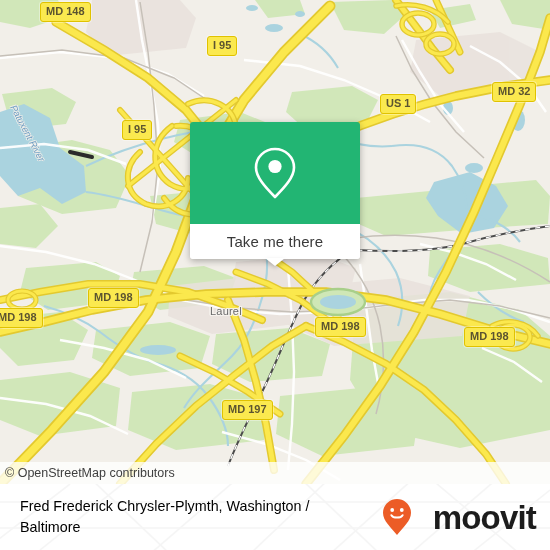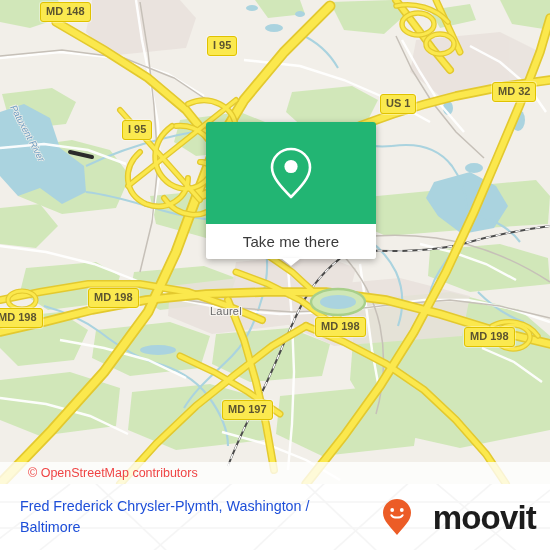--- a/index.html
+++ b/index.html
@@ -72,21 +72,20 @@
   
   #callout {
     position: absolute;
     left: 190px;
     top: 122px;
     width: 170px;
     border-radius: 3px;
     box-shadow: 0 2px 7px rgba(0,0,0,.30);
     overflow: visible;
     z-index: 40;
-    margin-left: 16px;
   }
   #callout-image {
     height: 102px;
     background: #22b573;
     border-radius: 3px 3px 0 0;
     display: flex;
     align-items: center;
     justify-content: center;
   }
   #callout-action {
@@ -121,23 +120,23 @@
     left: 0;
     top: 462px;
     width: 550px;
     height: 22px;
     background: rgba(255,255,255,.78);
     display: flex;
     align-items: center;
     z-index: 50;
   }
   #attribution-text {
-    color: #ef4444;
+    color: #404040;
     font-size: 12.5px;
-    padding-left: 28px;
+    padding-left: 5px;
     white-space: nowrap;
   }
 
   
   #footer {
     position: absolute;
     left: 0;
     top: 484px;
     width: 550px;
     height: 66px;
@@ -153,21 +152,21 @@
   #footer-inner {
     position: relative;
     height: 100%;
     display: flex;
     align-items: center;
     justify-content: space-between;
     padding: 0 14px 0 20px;
     box-sizing: border-box;
   }
   #footer-title {
-    color: #1d4ed8;
+    color: #000000;
     font-size: 14.3px;
     line-height: 1.45;
     max-width: 340px;
   }
   #brand {
     display: flex;
     align-items: center;
     gap: 21px;
   }
   #brand-wordmark {

